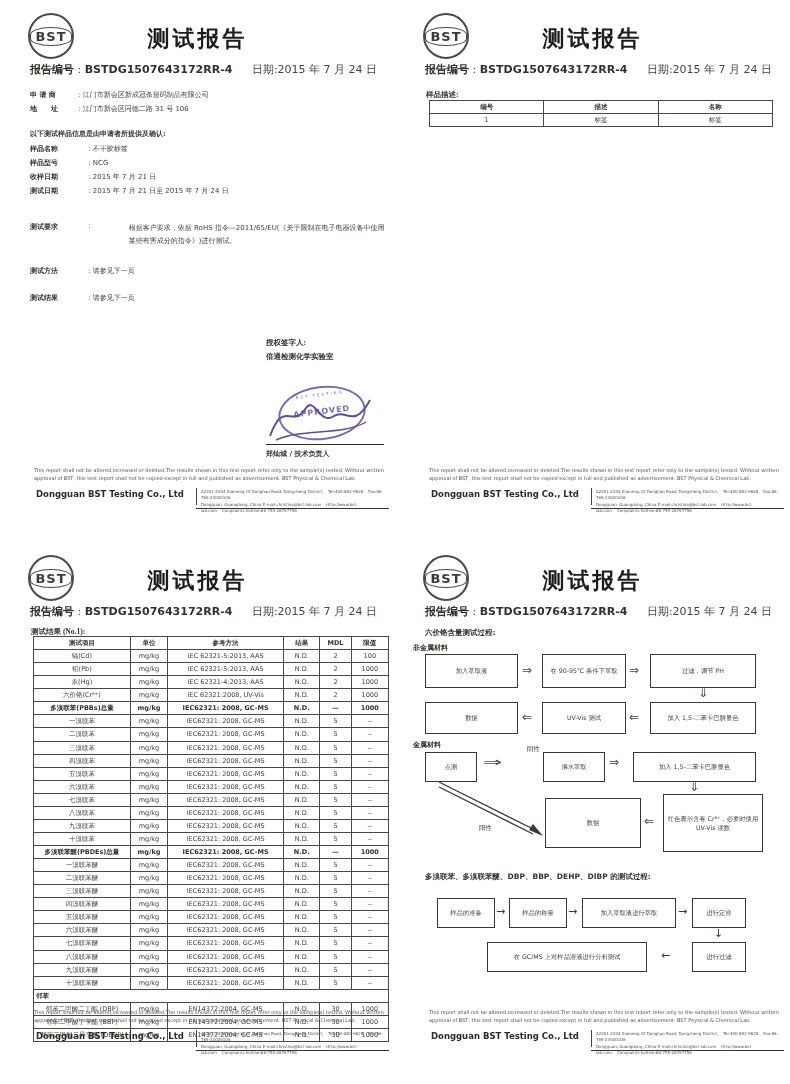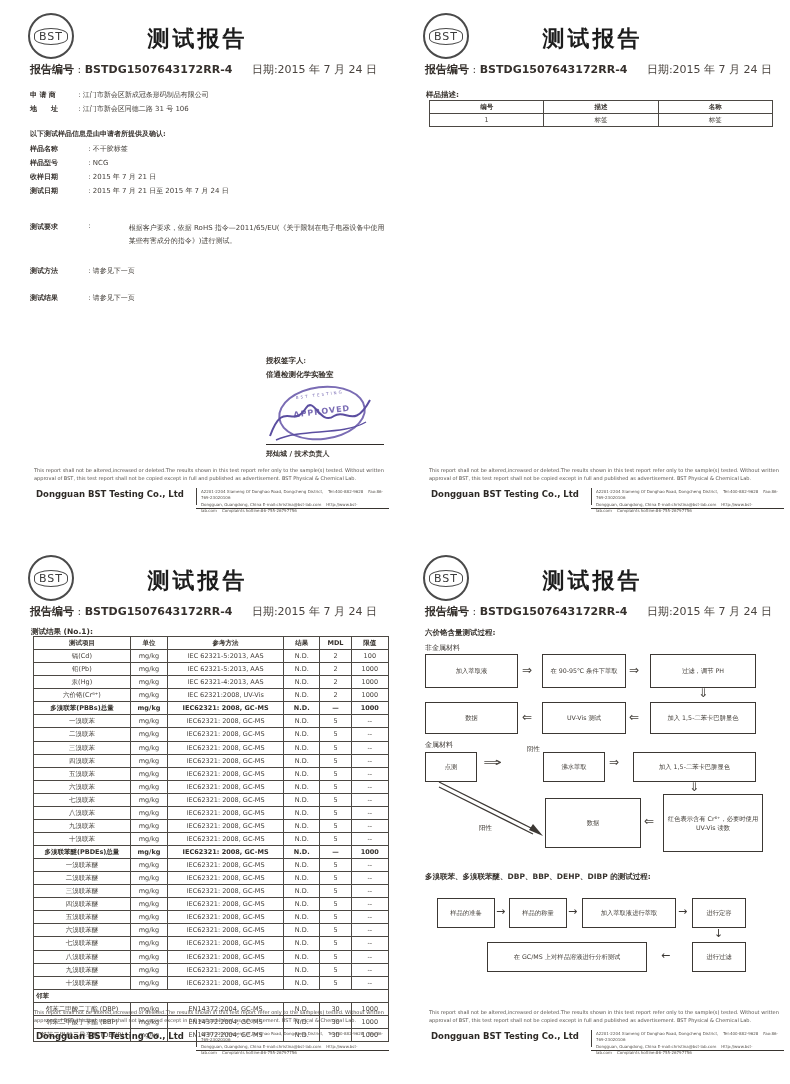--- a/index.html
+++ b/index.html
@@ -3,64 +3,64 @@
 <meta charset="utf-8">
 <style>
   * { margin:0; padding:0; box-sizing:border-box; }
   body { width:790px; height:1084px; background:#fbfbfa; font-family:"DejaVu Sans", sans-serif; color:#3d3a38; }
   .sheet { position:relative; width:790px; height:1084px; background:#ffffff; }
   .page { position:absolute; width:395px; height:542px; overflow:hidden; background:#fff; }
   #p1{left:0;top:0} #p2{left:395px;top:0} #p3{left:0;top:542px} #p5{left:395px;top:542px}
 
   
   .logo { position:absolute; left:28px; top:13px; width:46px; height:46px; border:2px solid #4a4a4a; border-radius:50%; display:flex; align-items:center; justify-content:center; }
-  .logo-inner { border:1px solid #4a4a4a; border-radius:50%/40%; padding:1px 4px; font-size:11px; font-weight:normal; color:#3a3a3a; letter-spacing:1px; }
+  .logo-inner { border:1px solid #4a4a4a; border-radius:50%/40%; padding:1px 4px; font-size:13px; font-weight:bold; color:#3a3a3a; letter-spacing:1px; }
   .doc-title { position:absolute; left:0; right:0; top:24px; text-align:center; font-size:22px; font-weight:bold; color:#1c1c1c; letter-spacing:3px; }
   .head-line { position:absolute; left:30px; right:22px; top:62px; font-size:11px; color:#4a443f; white-space:nowrap;text-align:center; }
   .head-line b { font-weight:bold; color:#35302c; }
   .hl-gap { display:inline-block; width:16px; }
 
   
   .row { position:absolute; left:30px; font-size:7px; color:#45403b; }
   .lbl { display:inline-block; font-weight:bold; color:#3c3733; }
   .w46{width:46px} .w56{width:56px}
   .note { position:absolute; left:30px; font-size:7px; font-weight:bold; color:#3c3733; }
   .para-val { display:inline-block; vertical-align:top; width:258px; line-height:1.9;margin-left:36px; }
 
-  .signer { position:absolute; left:266px; top:354px; font-size:7.5px; font-weight:bold; color:#3a342f; line-height:1.9;font-family:Liberation Serif, serif; }
+  .signer { position:absolute; left:266px; top:336px; font-size:7.5px; font-weight:bold; color:#3a342f; line-height:1.9;font-family:Liberation Serif, serif; }
   .stamp { position:absolute; left:278px; top:386px; width:88px; height:54px; border:2.5px solid #7a6cb4; border-radius:50%; transform:rotate(-7deg); color:#7a6cb4; }
   .stamp .ring-top { position:absolute; top:4px; left:0; right:0; text-align:center; font-size:4px; letter-spacing:2px; }
   .stamp .appr { position:absolute; top:19px; left:0; right:0; text-align:center; font-size:8px; font-weight:bold; letter-spacing:1px; }
   .sig-svg { position:absolute; left:262px; top:378px; width:120px; height:70px; }
   .sig-line { position:absolute; left:266px; top:444px; width:118px; border-top:1px solid #2f2b28; }
   .signer-name { position:absolute; left:266px; top:449px; font-size:7px; font-weight:bold; color:#3a342f; }
 
   
   .disclaimer { position:absolute; left:34px; right:8px; top:467px; font-size:5px; line-height:1.5; color:#55504b; }
   .foot-company { position:absolute; left:36px; top:489px; font-size:8.5px; font-weight:bold; color:#2e2a26; }
   .foot-divider { position:absolute; left:196px; top:488px; height:17px; border-left:1px solid #44403c; }
   .foot-addr { position:absolute; left:201px; right:6px; top:489px; font-size:4px; line-height:1.6; color:#56514c; }
   .foot-addr span { margin-right:5px; }
   .foot-rule { position:absolute; left:196px; right:6px; top:508px; border-top:1.5px solid #38342f; }
 
   
-  .sec-title { position:absolute; left:31px; font-size:7.5px; font-weight:bold; color:#37322d; }
+  .sec-title { position:absolute; left:31px; font-size:7.5px; font-weight:bold; color:#37322d;font-family:Liberation Serif, serif; }
   table { border-collapse:collapse; font-size:6.5px; color:#45403b; table-layout:fixed; }
   th, td { border:1px solid #4c4843; padding:1px 2px; text-align:center; line-height:1.55; }
   th { font-weight:bold; color:#37322d; }
   .tbl2 { position:absolute; left:34px; top:100px; width:344px; }
   .tbl3 { position:absolute; left:33px; top:94px; width:356px; }
   .tbl3 th:nth-child(1){width:96px} .tbl3 th:nth-child(2){width:37px} .tbl3 th:nth-child(3){width:115px}
   .tbl3 th:nth-child(4){width:36px} .tbl3 th:nth-child(5){width:31px} .tbl3 th:nth-child(6){width:37px}
   .bold-row td { font-weight:bold; color:#332f2b; }
   .section-cell { text-align:left !important; font-weight:bold; }
 
   
   .flow-title { position:absolute; left:30px; font-size:7.5px; font-weight:bold; color:#37322d; }
-  .mat-label { position:absolute; left:30px; font-size:7px; font-weight:normal; color:#3c3733; }
+  .mat-label { position:absolute; left:18px; font-size:7px; font-weight:bold; color:#3c3733; }
   .fbox { position:absolute; border:1px solid #3c3834; display:flex; align-items:center; justify-content:center; text-align:center; font-size:6.3px; color:#45403b; padding:2px; line-height:1.5; }
   .arr { position:absolute; font-size:12px; color:#4a4641; }
   .arr-wide { transform:scaleX(1.9); transform-origin:left center; }
   .flow-lbl { position:absolute; font-size:6.5px; color:#45403b;padding-left:32px; }
   .thin-arr { position:absolute; font-size:11px; color:#3c3834; }
 </style>
 </head>
 <body>
 
 <div class="sheet">

